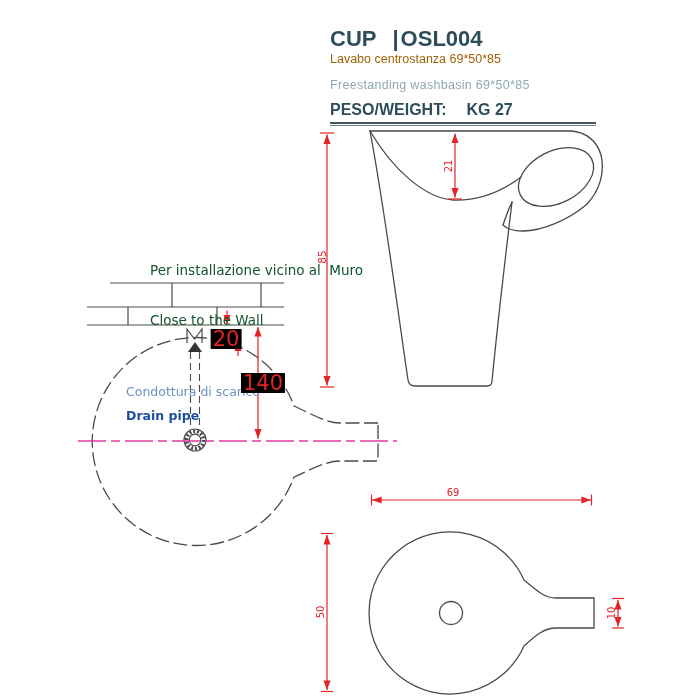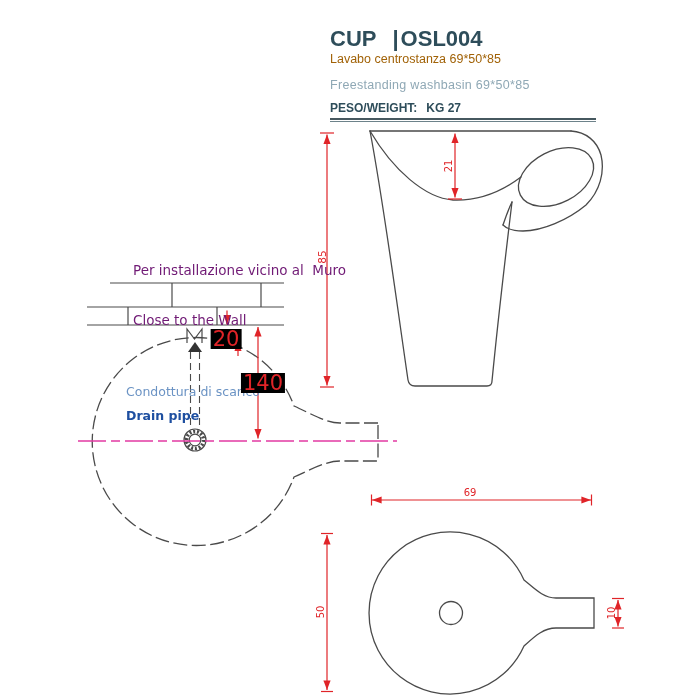--- a/index.html
+++ b/index.html
@@ -8,25 +8,25 @@
     font-family:"DejaVu Sans",sans-serif;
   }
   .abs{position:absolute;}
 
   
   .header{left:330px;top:27px;width:280px;font-family:"Liberation Sans",sans-serif;}
   .title-row{display:flex;align-items:baseline;color:#2e4d5a;font-weight:bold;font-size:22px;line-height:24px;}
   .title-divider{margin-left:16px;margin-right:2px;font-weight:600;}
   .sub-it{font-size:12.5px;color:#a16207;margin-top:1px;}
   .sub-en{font-size:12.5px;color:#8fa8b5;margin-top:12px;letter-spacing:0.3px;}
-  .weight-row{display:flex;gap:9px;margin-top:9px;font-weight:bold;font-size:12px;color:#2e4d5a;}
+  .weight-row{display:flex;gap:20px;margin-top:9px;font-weight:bold;font-size:16px;color:#2e4d5a;}
   .rule{margin-top:3px;width:266px;height:1px;border-top:2px solid #46585f;border-bottom:1.5px solid #6d828a;}
 
   
-  .note{left:133px;top:229px;font-size:13.5px;color:#701a75;line-height:16.5px;white-space:pre;}
+  .note{left:150px;top:229px;font-size:13.5px;color:#14532d;line-height:16.5px;white-space:pre;}
   .drain-it{left:126px;top:384px;font-size:12.5px;color:#6b93c4;}
   .drain-en{left:126px;top:399px;font-size:12.5px;font-weight:bold;color:#1e4fa0;margin-top:9px;}
 
   
   .dim{position:absolute;color:#e02428;transform:translate(-50%,-50%);white-space:nowrap;}
   .dim.rot{transform:translate(-50%,-50%) rotate(-90deg);}
   .dim.big{font-size:21px;background:#000000;padding:0 2px;line-height:20px;}
   .dim.small{font-size:10px;line-height:10px;}
 
   svg{position:absolute;left:0;top:0;}
@@ -135,15 +135,15 @@
   <div>Close to the Wall</div>
 </div>
 
 <div class="abs drain-it">Condottura di scarico</div>
 <div class="abs drain-en">Drain pipe</div>
 
 <span class="dim small rot" style="left:322px;top:257px;font-size:10.5px;">85</span>
 <span class="dim small rot" style="left:449px;top:166px;">21</span>
 <span class="dim big" style="left:226px;top:339px;">20</span>
 <span class="dim big" style="left:263px;top:383px;">140</span>
-<span class="dim small" style="left:470px;top:493px;">69</span>
+<span class="dim small" style="left:453px;top:493px;">69</span>
 <span class="dim small rot" style="left:321px;top:612px;">50</span>
 <span class="dim small rot" style="left:612px;top:613px;">10</span>
 
 </body></html>

